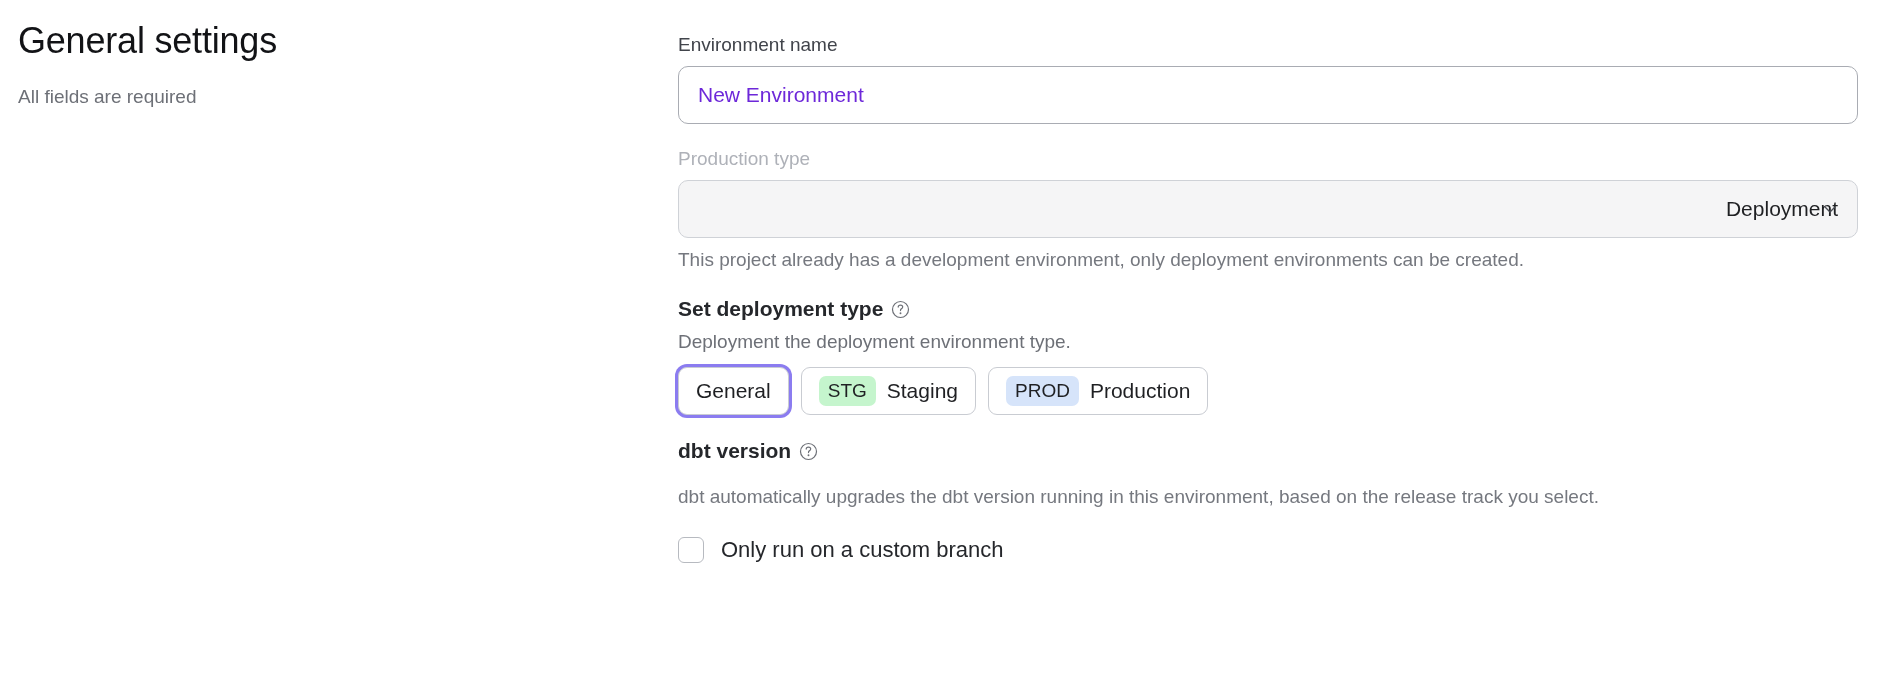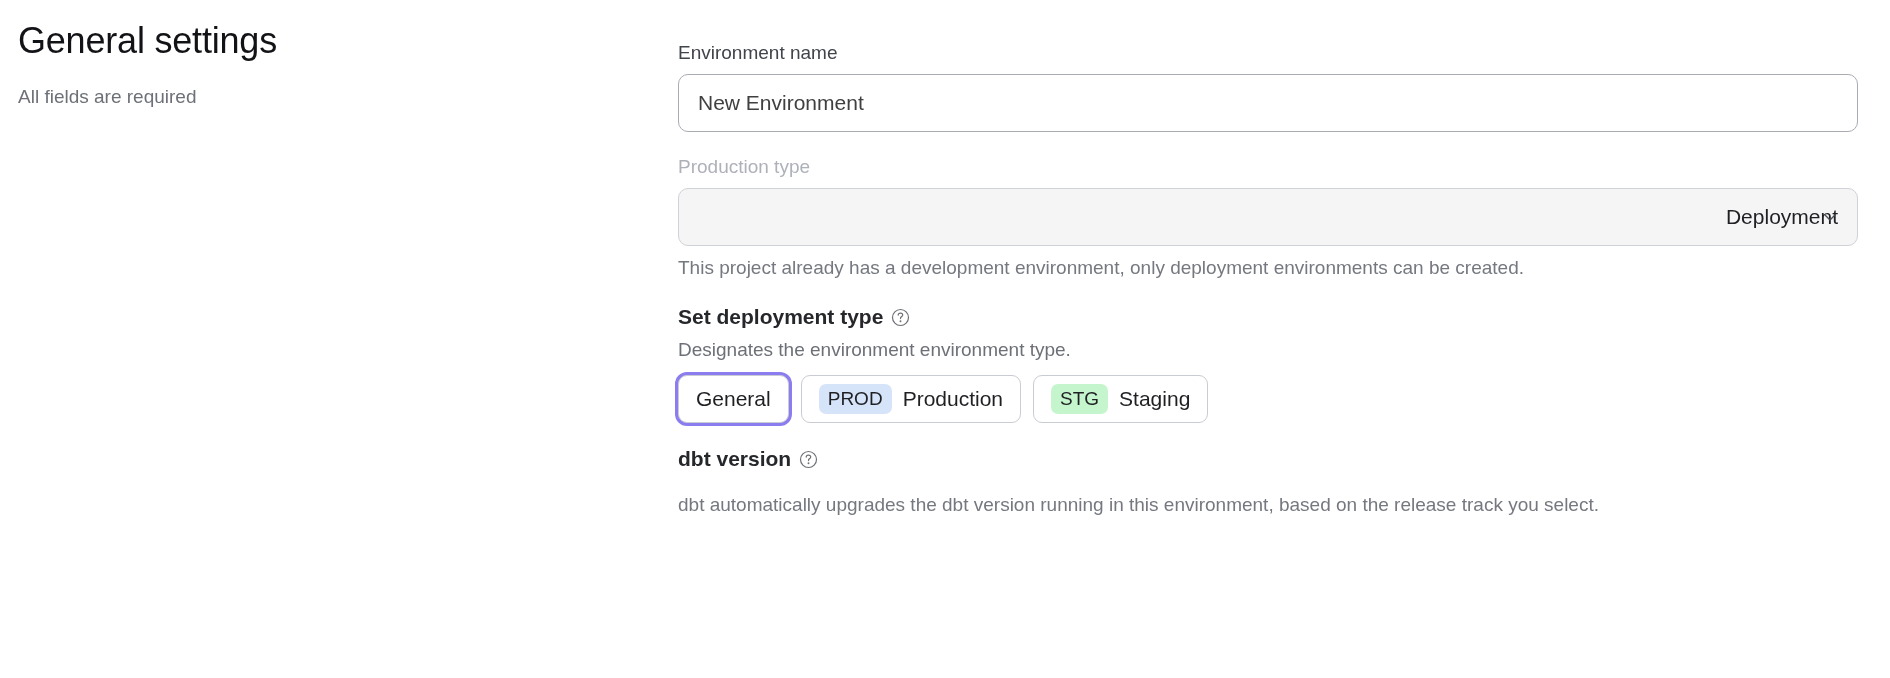--- a/index.html
+++ b/index.html
@@ -43,21 +43,21 @@
     font-size: 19px;
     line-height: 26px;
     color: #6d7077;
     margin-top: 20px;
   }
 
   
   .form-col {
     position: absolute;
     left: 678px;
-    top: 40px;
+    top: 32px;
     width: 1180px;
   }
 
   .field-label {
     font-size: 19px;
     line-height: 26px;
     color: #41444b;
     margin-bottom: 8px;
   }
   .field-label.disabled {
@@ -65,21 +65,21 @@
   }
 
   .text-input {
     width: 1180px;
     height: 58px;
     border: 1px solid #a9acb3;
     border-radius: 10px;
     background: #ffffff;
     font-size: 21px;
     line-height: 56px;
-    color: #404040;
+    color: #6d28d9;
     padding: 14px 19px;
     font-family: "Liberation Sans", sans-serif;
     display: block;
   }
 
   .select-box {
     position: relative;
     width: 1180px;
     height: 58px;
     border: 1px solid #cfd2d7;
@@ -239,33 +239,33 @@
       <div class="section-heading">
         <span>Set deployment type</span>
         <span class="help-icon">
           <svg width="19" height="19" viewBox="0 0 19 19" fill="none">
             <circle cx="9.5" cy="9.5" r="8" stroke="#6d7077" stroke-width="1.2"></circle>
             <path d="M7.2 7.1 C7.2 5.9 8.2 5.1 9.5 5.1 C10.8 5.1 11.7 5.9 11.7 7.0 C11.7 8.1 10.9 8.5 10.1 9.0 C9.6 9.4 9.5 9.8 9.5 10.6" stroke="#6d7077" stroke-width="1.2" stroke-linecap="round" fill="none"></path>
             <circle cx="9.5" cy="13.2" r="0.95" fill="#6d7077"></circle>
           </svg>
         </span>
       </div>
-      <div class="section-desc">Designates the environment environment type.</div>
+      <div class="section-desc">Deployment the deployment environment type.</div>
 
       <div class="segment-row">
         <button class="segment-btn focused" style="box-shadow: rgb(139, 124, 240) 0px 0px 0px 3px;">
           <span class="seg-label">General</span>
         </button>
         <button class="segment-btn">
+          <span class="seg-badge" id="badge-stg" style="background: rgb(197, 245, 205);">STG</span>
+          <span class="seg-label">Staging</span>
+        </button>
+        <button class="segment-btn">
           <span class="seg-badge" id="badge-prod" style="background: rgb(214, 228, 250);">PROD</span>
           <span class="seg-label">Production</span>
-        </button>
-        <button class="segment-btn">
-          <span class="seg-badge" id="badge-stg" style="background: rgb(197, 245, 205);">STG</span>
-          <span class="seg-label">Staging</span>
         </button>
       </div>
     </div>
 
     <div class="section-gap"></div>
 
     <div>
       <div class="section-heading">
         <span>dbt version</span>
         <span class="help-icon">
@@ -273,15 +273,19 @@
             <circle cx="9.5" cy="9.5" r="8" stroke="#6d7077" stroke-width="1.2"></circle>
             <path d="M7.2 7.1 C7.2 5.9 8.2 5.1 9.5 5.1 C10.8 5.1 11.7 5.9 11.7 7.0 C11.7 8.1 10.9 8.5 10.1 9.0 C9.6 9.4 9.5 9.8 9.5 10.6" stroke="#6d7077" stroke-width="1.2" stroke-linecap="round" fill="none"></path>
             <circle cx="9.5" cy="13.2" r="0.95" fill="#6d7077"></circle>
           </svg>
         </span>
       </div>
       <div style="height:10px"></div>
       <div class="helper-text">dbt automatically upgrades the dbt version running in this environment, based on the release track you select.</div>
     </div>
 
+    <div class="checkbox-row">
+      <div class="checkbox-box"></div>
+      <div class="checkbox-label">Only run on a custom branch</div>
+    </div>
 
   </div>
 </div>
 
 </body></html>

